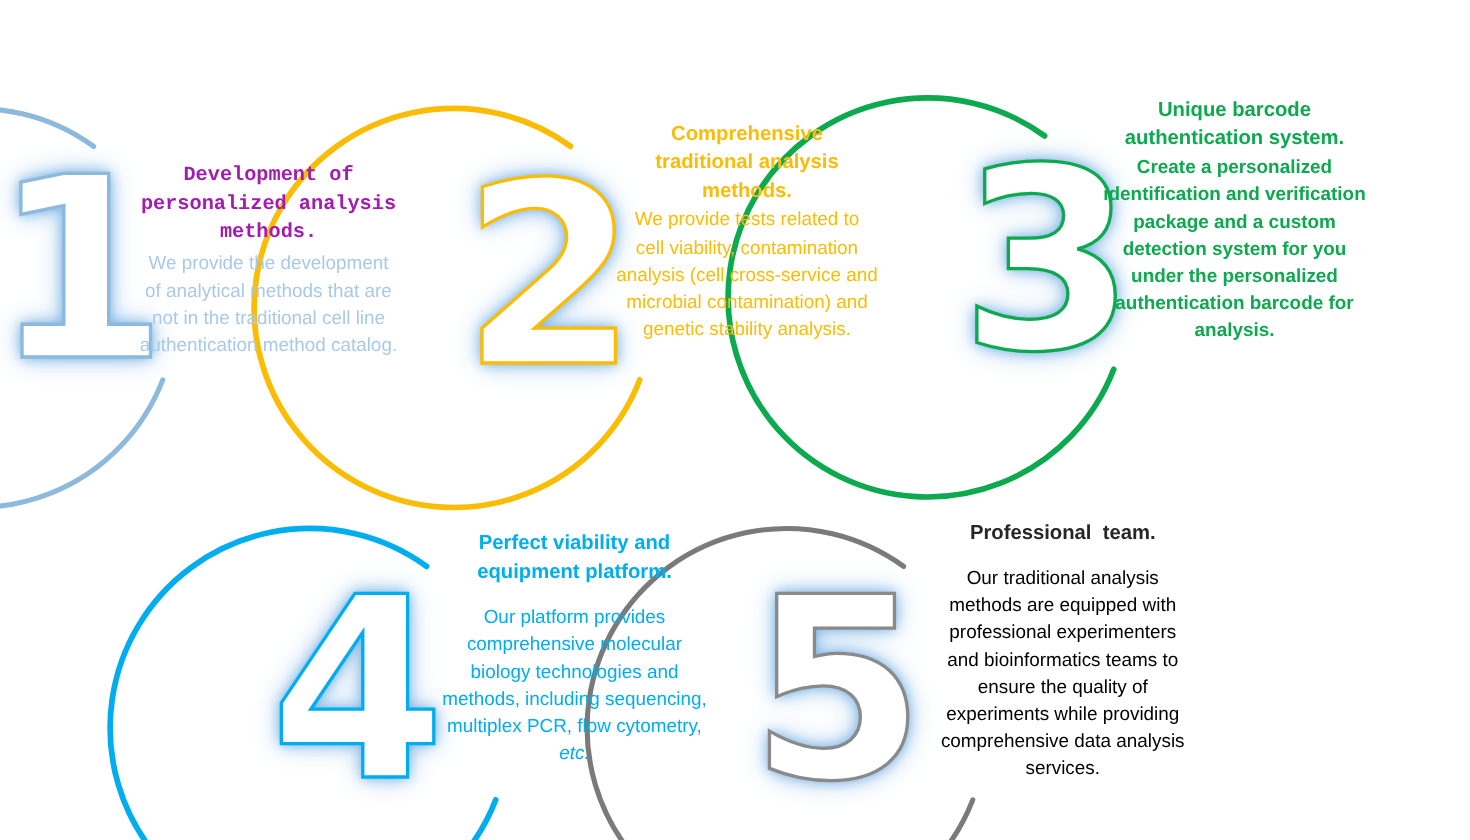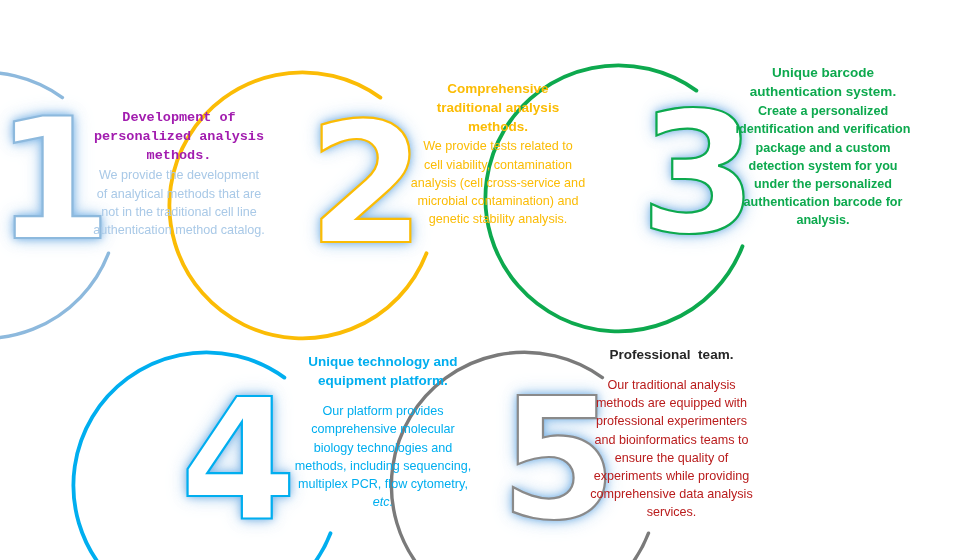--- a/index.html
+++ b/index.html
@@ -176,41 +176,41 @@
   </div>
 
   <div class="step">
     <div class="numeral" style="left:180px; top:376px;">
       <span class="glyph">
         <span class="halo">4</span>
         <span class="stroke" style="-webkit-text-stroke:2.2px #00AEEF;">4</span>
       </span>
     </div>
     <div class="copy" style="left:283px; top:352px; width:200px;">
-      <p class="title" style="color:#00AEEF;">Unique technology and
+      <p class="title" style="color:#00AEEF;">Perfect viability and
 equipment platform.</p>
       <p class="body" style="color:#00AEEF;margin-top:12px;"><span>Our platform provides
 comprehensive molecular
 biology technologies and
 methods, including sequencing,
 multiplex PCR, flow cytometry,
 </span><span class="ital">etc.</span></p>
     </div>
   </div>
 
   <div class="step">
     <div class="numeral" style="left:500px; top:376px;">
       <span class="glyph">
         <span class="halo">5</span>
         <span class="stroke" style="-webkit-text-stroke:2.2px #8A8A8A;">5</span>
       </span>
     </div>
-    <div class="copy" style="left:575px; top:345px; width:193px;">
+    <div class="copy" style="left:612px; top:345px; width:193px;">
       <p class="title" style="color:#262626;">Professional  team.</p>
-      <p class="body" style="color:#b91c1c;margin-top:12px;">Our traditional analysis
+      <p class="body" style="color:#000000;margin-top:12px;">Our traditional analysis
 methods are equipped with
 professional experimenters
 and bioinformatics teams to
 ensure the quality of
 experiments while providing
 comprehensive data analysis
 services.</p>
     </div>
   </div>
 

